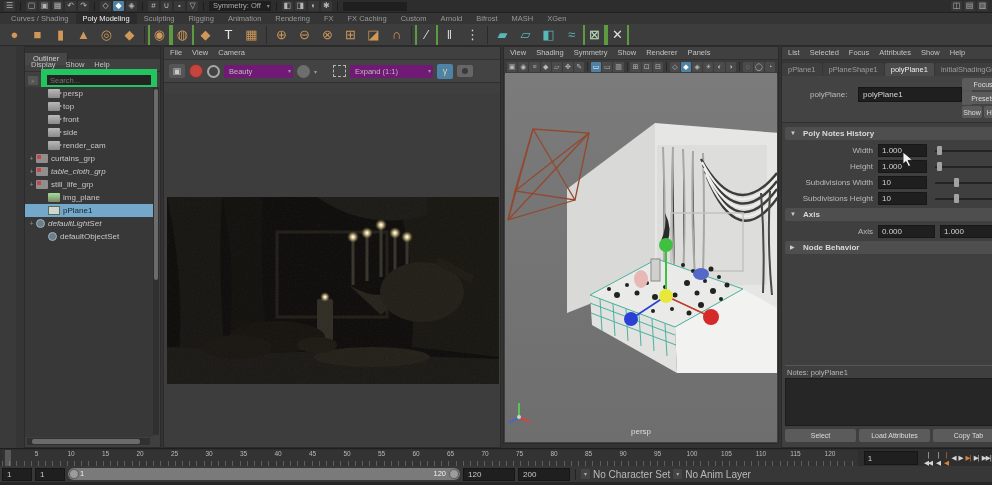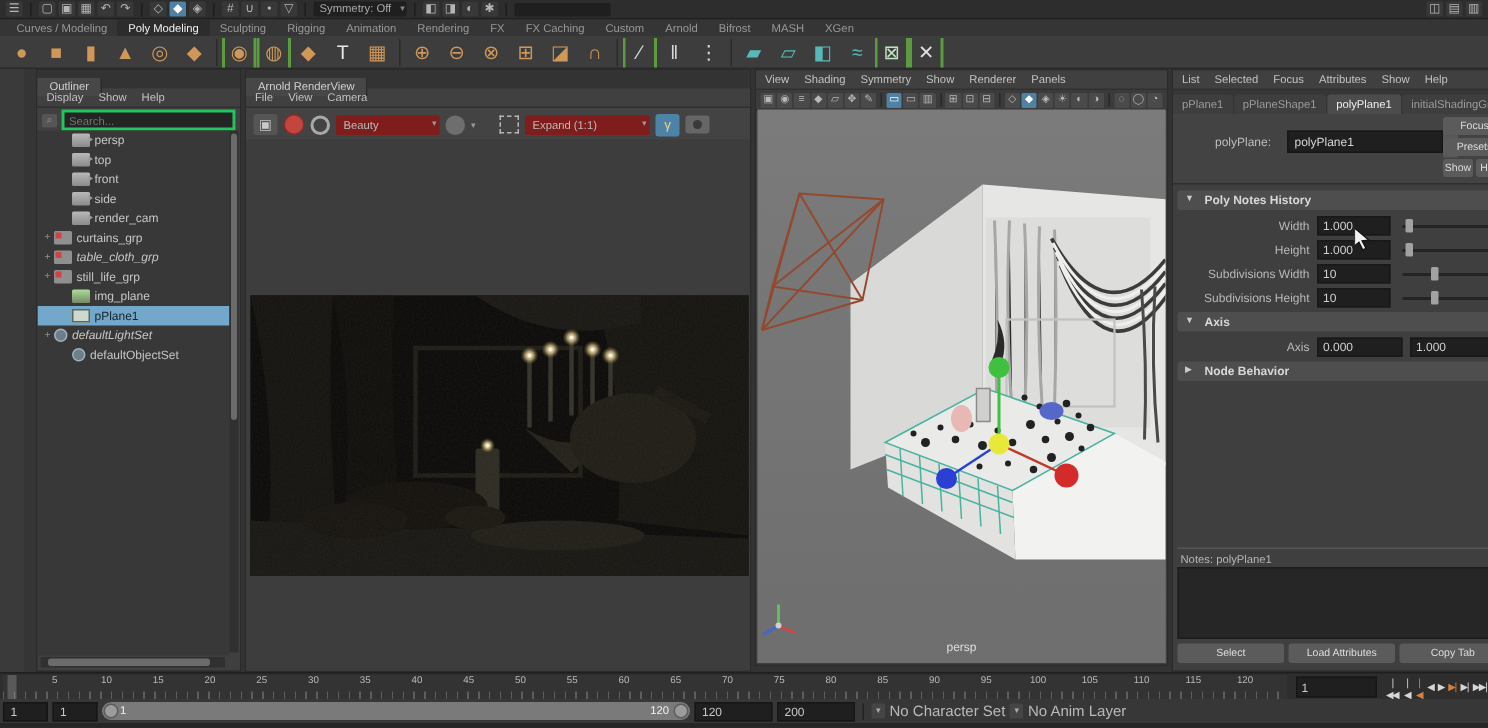--- a/index.html
+++ b/index.html
@@ -33,21 +33,21 @@
   .panel{position:absolute;top:0;height:402px;background:#3f3f3f;border:1px solid #2b2b2b;box-sizing:border-box;}
   .pane-tab{height:12px;background:#474747;display:inline-block;padding:0 8px;font-size:7.5px;
     line-height:12px;color:#d0d0d0;border-right:1px solid #2b2b2b;}
   .pane-tabrow{background:#333;height:12px;}
   .pane-menus{height:12px;display:flex;gap:10px;padding:0 6px;font-size:7.5px;line-height:12px;
     color:#c2c2c2;background:#404040;border-bottom:1px solid #303030;}
   
   .outliner{left:8px;width:137px;}
   .ol-search{height:14px;display:flex;align-items:center;gap:3px;padding:1px 3px;background:#404040;}
   .ol-filter{width:10px;height:9px;background:#555;border-radius:1px;font-size:7px;line-height:9px;text-align:center;color:#999;}
-  .ol-search input{flex:1;height:10px;background:#242424;border:2px solid #22c55e;color:#999;
+  .ol-search input{flex:1;height:10px;background:#242424;border:6px solid #22c55e;color:#999;
     font-size:7.5px;padding:0 3px;font-family:"Liberation Sans",sans-serif;}
   .ol-list{position:absolute;left:0;top:40px;bottom:10px;right:7px;background:#383838;overflow:hidden;}
   .ol-row{height:13px;display:flex;align-items:center;font-size:8px;color:#c6c6c6;white-space:nowrap;}
   .ol-row.selected{background:#74a8ca;color:#14222b;}
   .ol-exp{width:9px;font-size:7px;color:#8e8e8e;text-align:center;}
   .ol-ico{width:12px;height:9px;margin-right:3px;position:relative;flex:none;}
   .icon-camera .ol-ico{background:linear-gradient(#b9b9b9,#8b8b8b);border-radius:1px;}
   .icon-camera .ol-ico:after{content:"";position:absolute;right:-2px;top:2px;border-left:3px solid #9a9a9a;
     border-top:2px solid transparent;border-bottom:2px solid transparent;}
   .icon-group .ol-ico{background:#8f8f8f;border-radius:1px;}
@@ -59,21 +59,21 @@
   .ol-vscroll i{position:absolute;left:1px;right:1px;top:2px;height:55%;background:#6b6b6b;border-radius:2px;}
   .ol-hscroll{position:absolute;left:2px;right:10px;bottom:2px;height:7px;background:#303030;}
   .ol-hscroll i{position:absolute;top:1px;bottom:1px;left:4%;width:88%;background:#6b6b6b;border-radius:2px;}
   
   .renderview{left:147px;width:338px;}
   .rv-toolbar{height:22px;background:#434343;border-bottom:1px solid #2e2e2e;display:flex;align-items:center;gap:4px;padding:0 5px;}
   .rv-btn{width:16px;height:14px;background:#555;border-radius:2px;font-size:9px;line-height:14px;text-align:center;color:#c9c9c9;}
   .rv-circle{width:12px;height:12px;border-radius:50%;}
   .rv-red{background:#c4443e;border:1px solid #803030;}
   .rv-hollow{border:2px solid #a9a9a9;width:9px;height:9px;background:transparent;}
-  .rv-drop{background:#7f1d1d;height:13px;line-height:13px;font-size:7.5px;color:#bbb;padding:0 12px 0 5px;
+  .rv-drop{background:#701a75;height:13px;line-height:13px;font-size:7.5px;color:#bbb;padding:0 12px 0 5px;
     border-radius:1px;position:relative;white-space:nowrap;}
   .rv-drop:after{content:"▾";position:absolute;right:2px;top:0;font-size:6px;color:#999;}
   .rv-round{width:13px;height:13px;border-radius:50%;background:#6e6e6e;position:relative;}
   .rv-crop{width:11px;height:10px;border:1px dashed #b5b5b5;}
   .rv-toggle{width:16px;height:15px;background:#4d83a6;border-radius:2px;font-size:9px;line-height:15px;
     text-align:center;color:#e8cf90;}
   .rv-cam{width:16px;height:12px;background:#666;border-radius:2px;position:relative;}
   .rv-cam:after{content:"";position:absolute;left:5px;top:3px;width:6px;height:6px;border-radius:50%;background:#3a3a3a;}
   .rv-canvas{position:absolute;left:0;top:46px;right:0;bottom:0;background:#3d3d3d;}
   .rv-image{position:absolute;left:3px;top:104px;width:332px;height:187px;background:#0b0a09;}
@@ -206,21 +206,21 @@
         <span class="sl-ico"><span class="glyph">◫</span></span>
 
         <span class="sl-ico"><span class="glyph">▤</span></span>
 
         <span class="sl-ico"><span class="glyph">▥</span></span>
       </div>
   </div>
 
   <div class="shelf-tabs">
 
-  <span class="sh-tab">Curves / Modeling</span>
+  <span class="sh-tab">Curves / Shading</span>
       <span class="sh-tab active">Poly Modeling</span>
       <span class="sh-tab">Sculpting</span>
       <span class="sh-tab">Rigging</span>
       <span class="sh-tab">Animation</span>
       <span class="sh-tab">Rendering</span>
       <span class="sh-tab">FX</span>
       <span class="sh-tab">FX Caching</span>
       <span class="sh-tab">Custom</span>
       <span class="sh-tab">Arnold</span>
       <span class="sh-tab">Bifrost</span>
@@ -355,23 +355,20 @@
         </div>
       <div class="ol-vscroll">
           <i></i>
         </div>
       <div class="ol-hscroll">
           <i></i>
         </div>
     </div>
 
     <div class="panel renderview">
-      <div class="pane-tabrow">
-        <span class="pane-tab">Arnold RenderView</span>
-      </div>
       <div class="pane-menus">
 
       <span>File</span>
           <span>View</span>
           <span>Camera</span>
         </div>
       <div class="rv-toolbar">
         <span class="rv-btn">▣</span>
         <span class="rv-circle rv-red"></span>
         <span class="rv-circle rv-hollow"></span>

